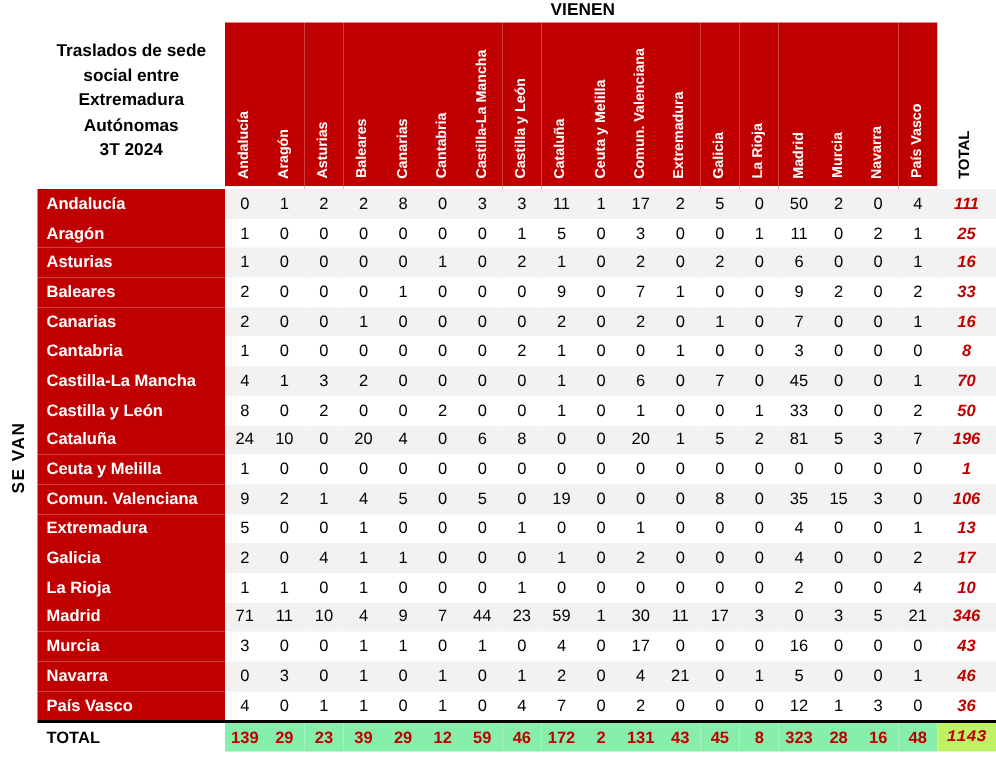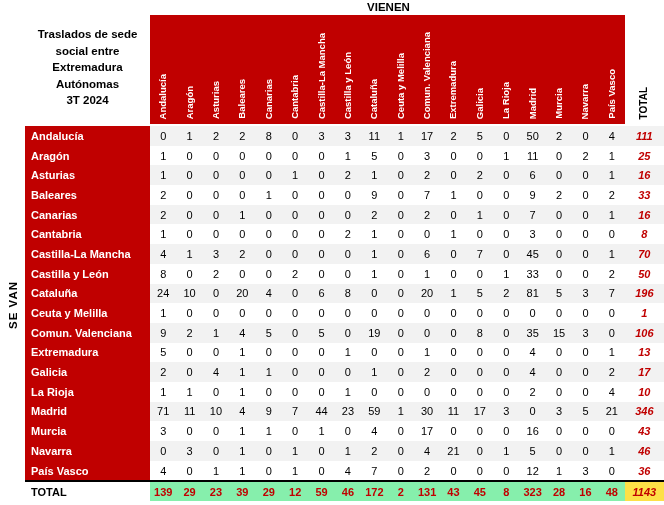--- a/index.html
+++ b/index.html
@@ -40,21 +40,21 @@
   .dcell { display:flex; align-items:center; justify-content:center; font-size:11px; color:#000; }
   .tcell { display:flex; align-items:center; justify-content:center; font-size:11px;
            color:#C00000; font-weight:bold; font-style:italic; }
   .drow.band .dcell, .drow.band .tcell { background:#F2F2F2; }
 
   
   .total-row { height:21px; border-top:2px solid #000; }
   .total-row .label { font-weight:bold; font-size:11px; color:#000; background:#fff;
                       display:flex; align-items:center; padding-left:6px; }
   .total-row .dcell { background:#86efac; color:#C00000; font-weight:bold; }
-  .total-row .grand { background:#fde047; color:#C00000; font-weight:bold; font-style:italic; }
+  .total-row .grand { background:#bef264; color:#C00000; font-weight:bold; font-style:italic;font-family:Liberation Mono, monospace; }
 </style>
 </head>
 <body>
 
 <div class="stage">
 
   <div class="vienen">VIENEN</div>
 
   <div class="sevan-wrap">
     <span>SE VAN</span>

